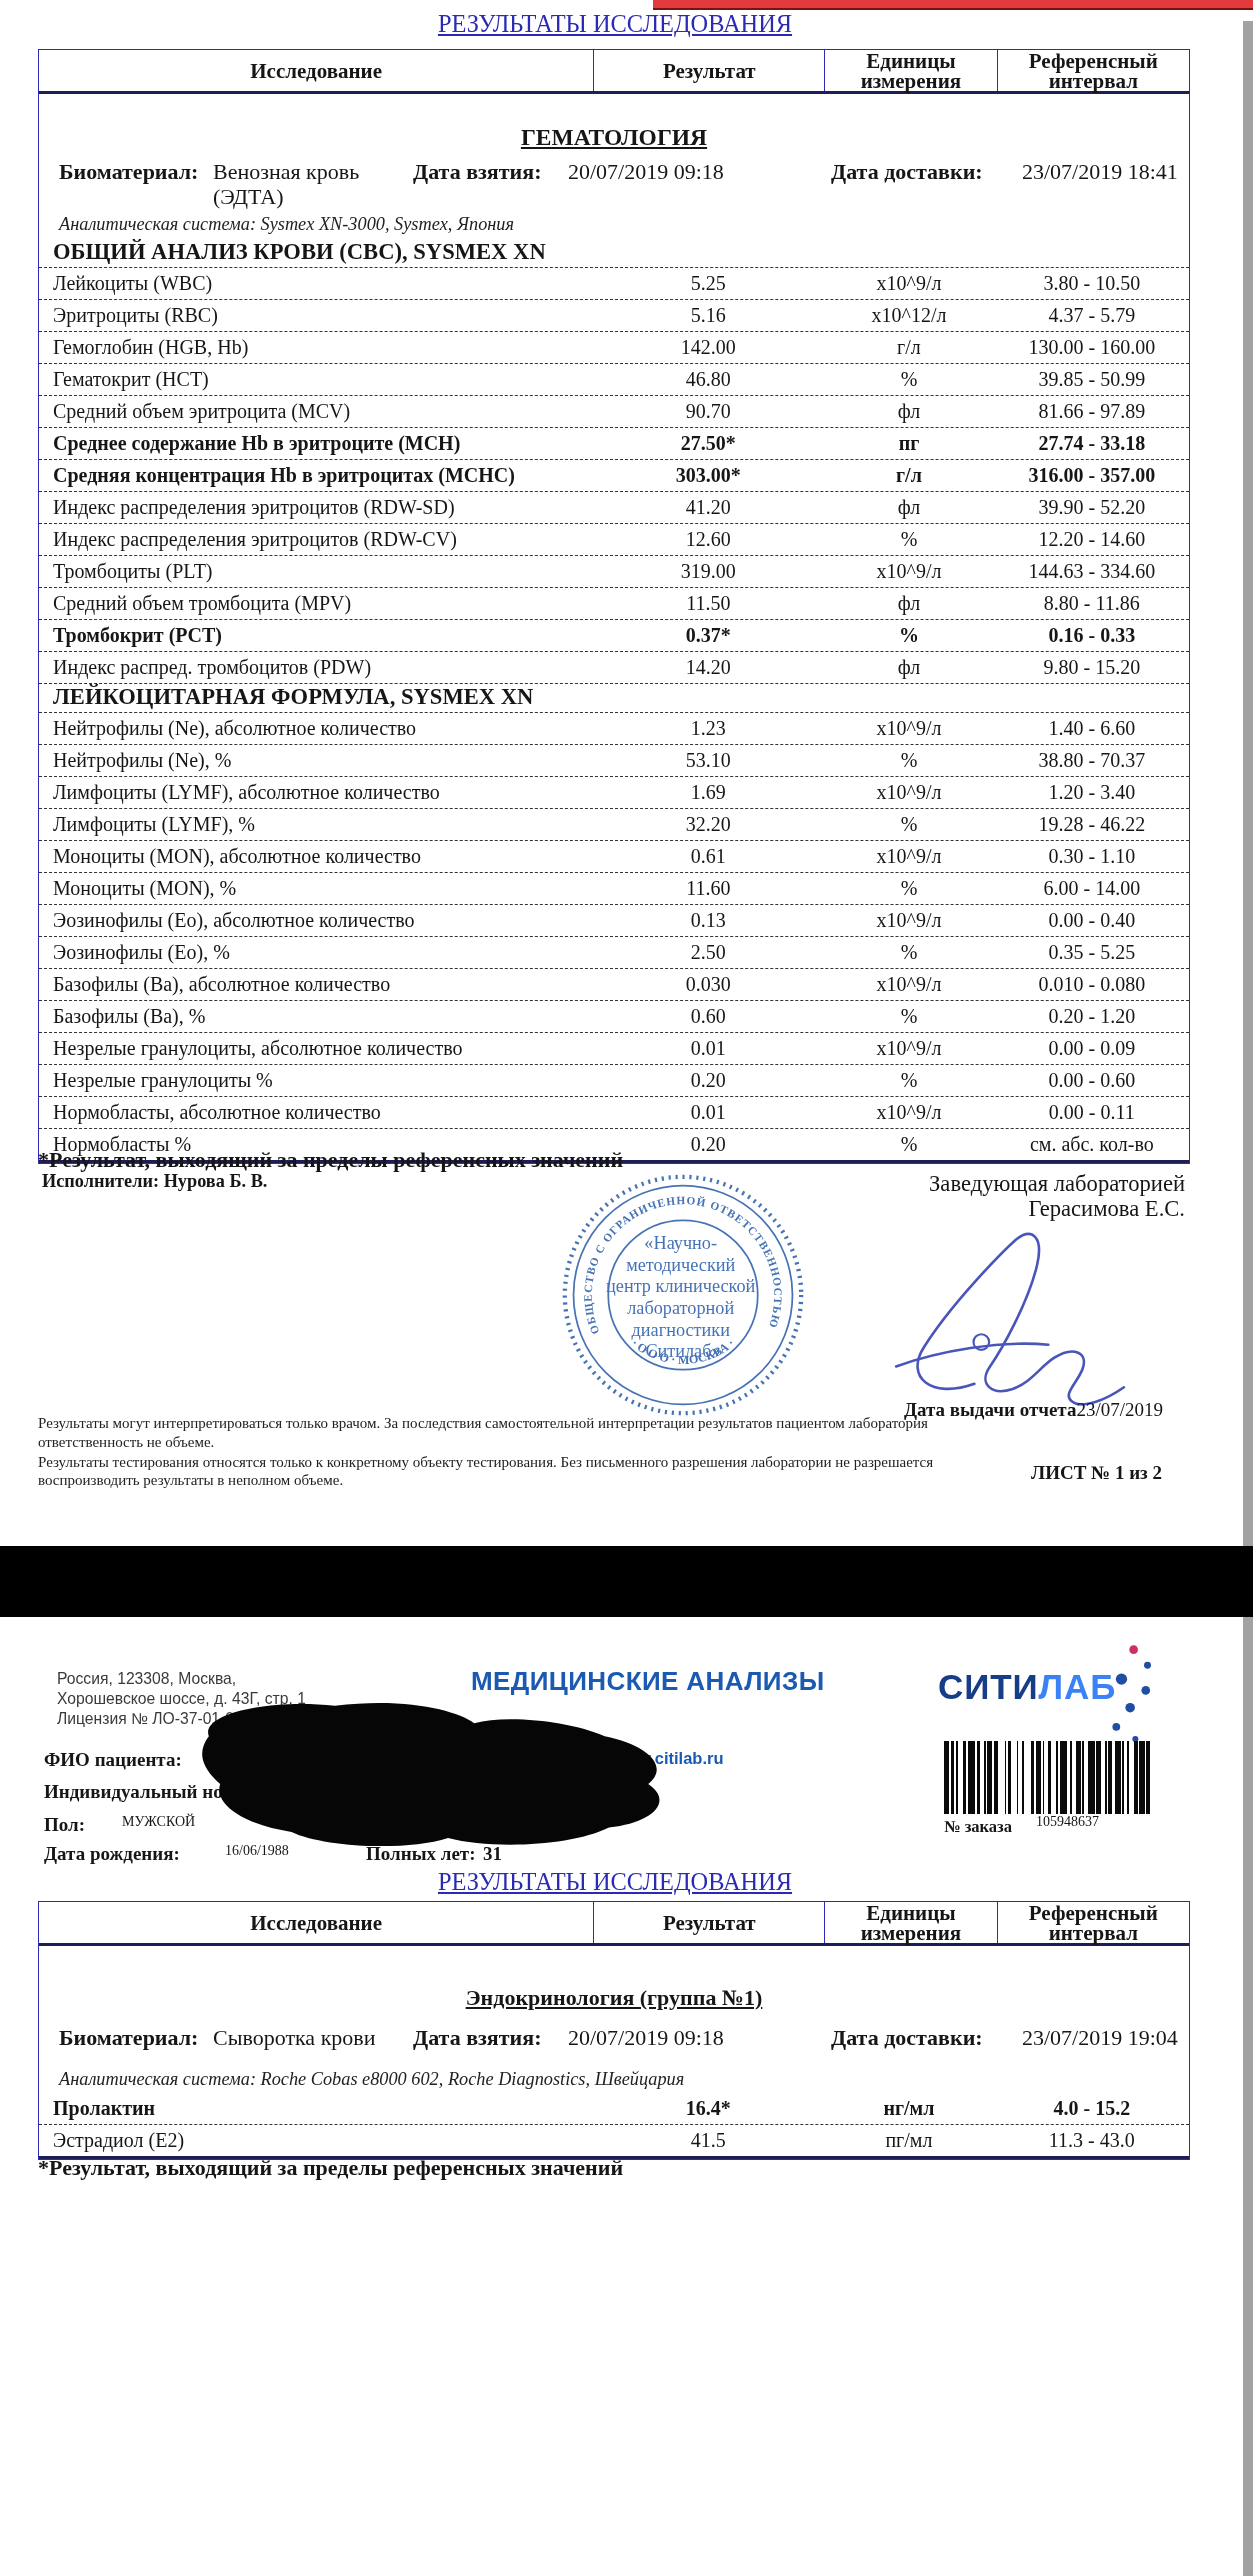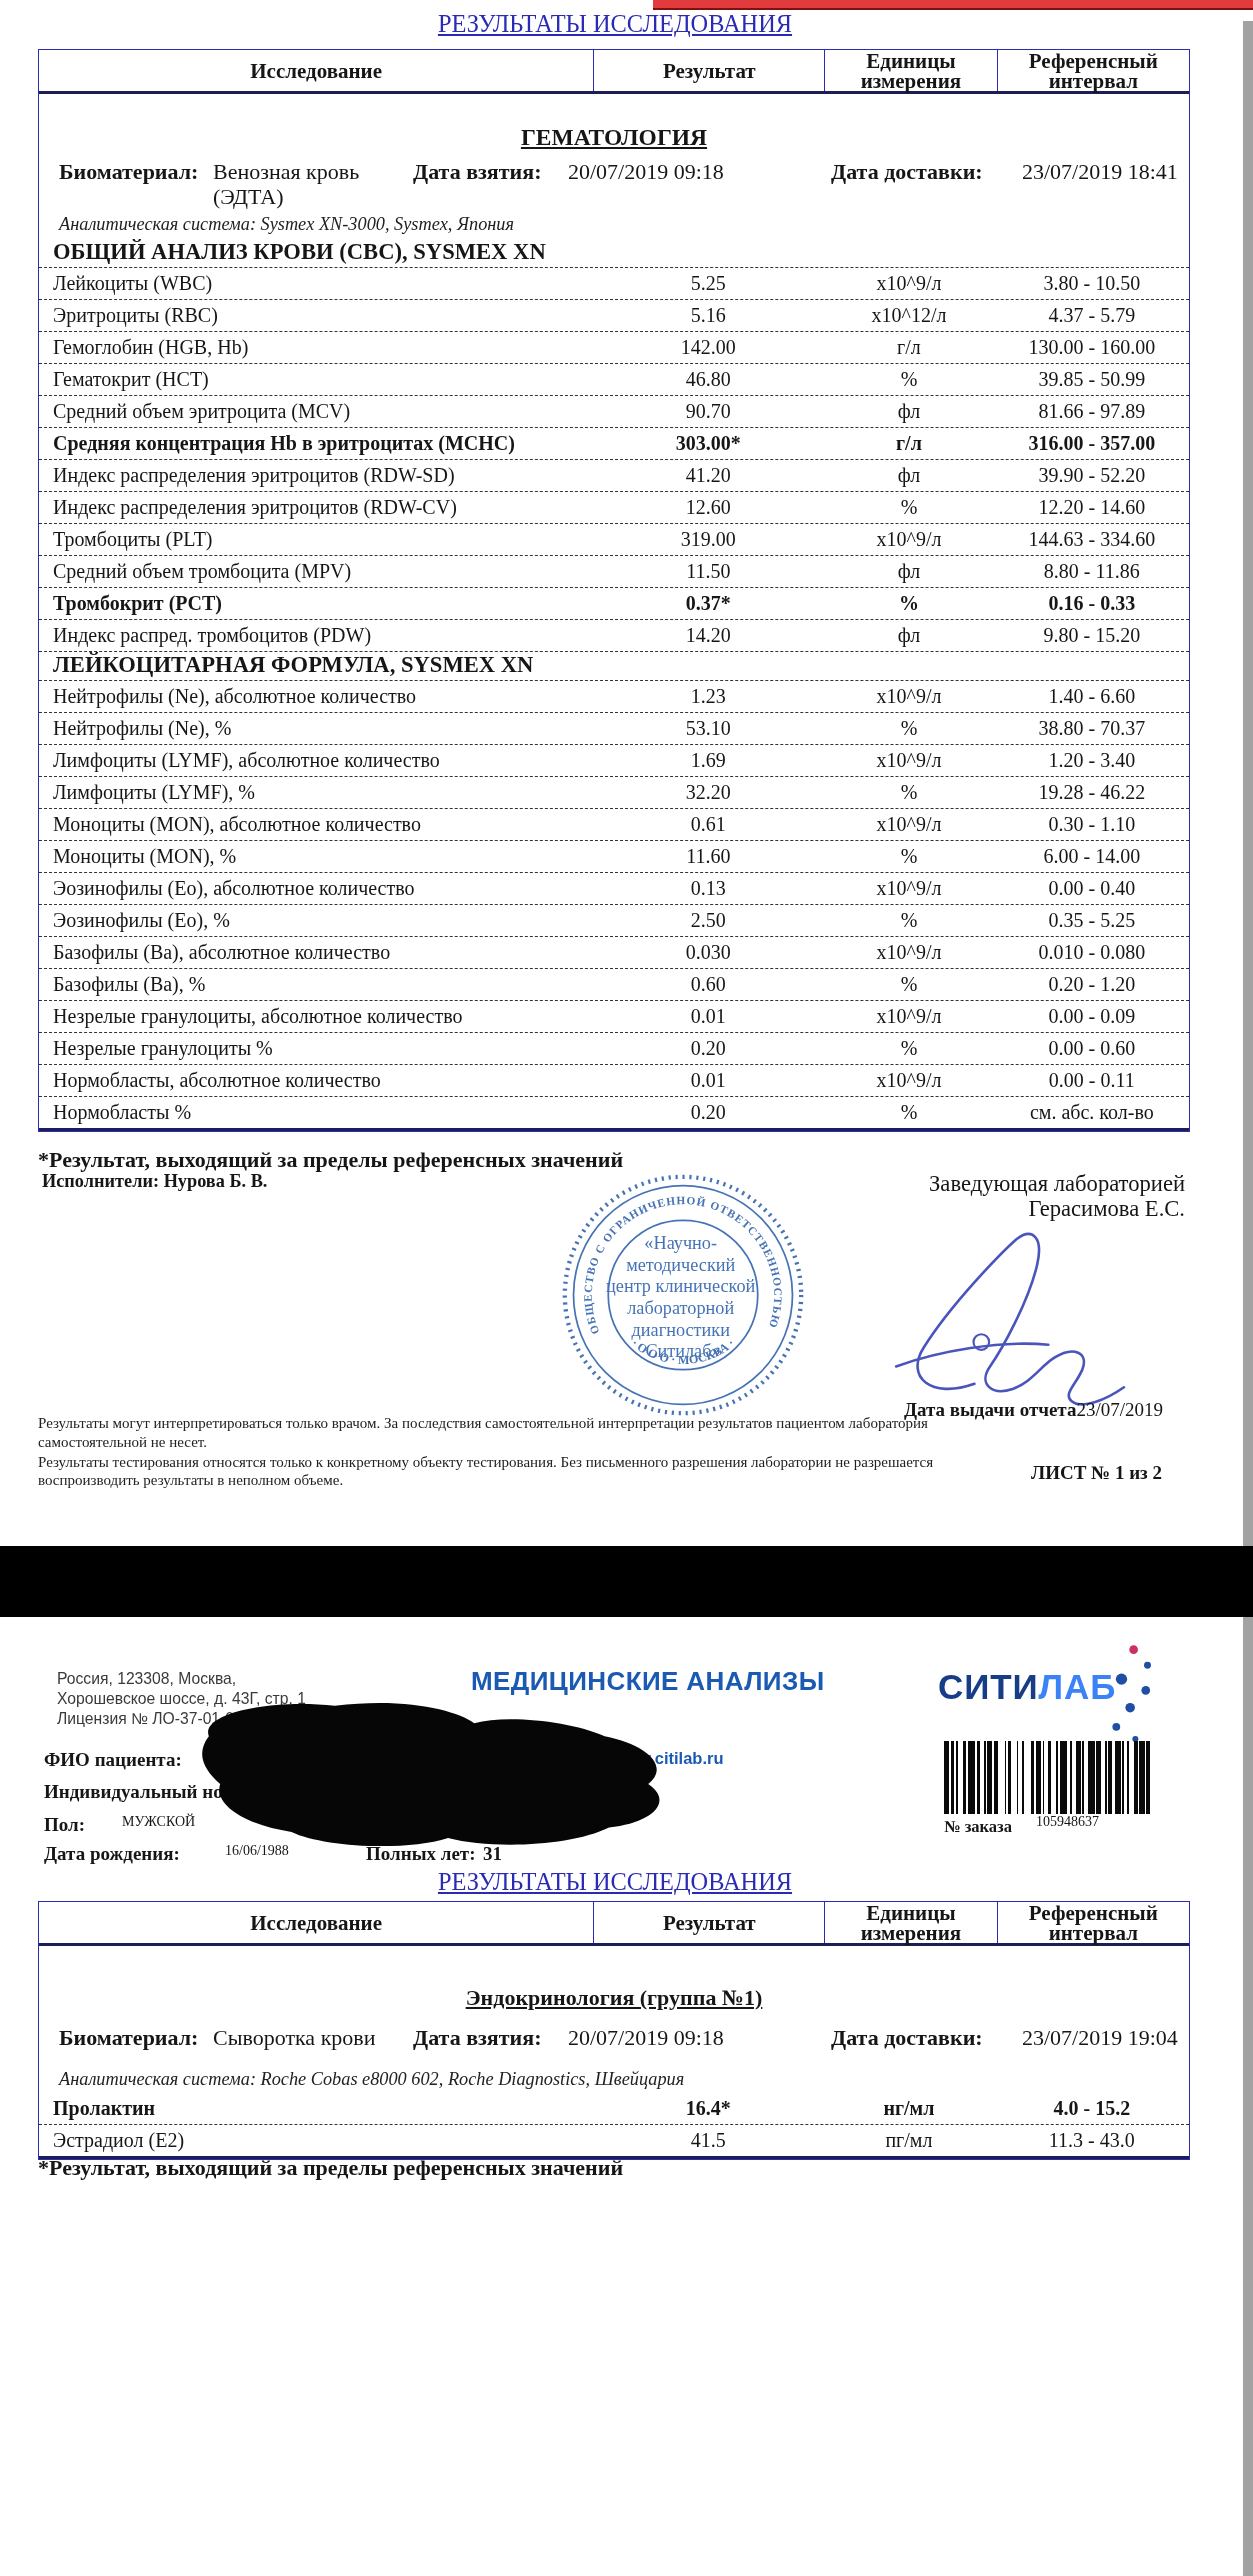--- a/index.html
+++ b/index.html
@@ -118,20 +118,26 @@
           <div class="c-unit">%</div>
           <div class="c-ref">39.85 - 50.99</div>
         </div>
         <div class="t-row">
           <div class="c-name">Средний объем эритроцита (MCV)</div>
           <div class="c-res">90.70</div>
           <div class="c-unit">фл</div>
           <div class="c-ref">81.66 - 97.89</div>
         </div>
         <div class="t-row bold">
+          <div class="c-name">Среднее содержание Hb в эритроците (MCH)</div>
+          <div class="c-res">27.50*</div>
+          <div class="c-unit">пг</div>
+          <div class="c-ref">27.74 - 33.18</div>
+        </div>
+        <div class="t-row bold">
           <div class="c-name">Средняя концентрация Hb в эритроцитах (MCHC)</div>
           <div class="c-res">303.00*</div>
           <div class="c-unit">г/л</div>
           <div class="c-ref">316.00 - 357.00</div>
         </div>
         <div class="t-row">
           <div class="c-name">Индекс распределения эритроцитов (RDW-SD)</div>
           <div class="c-res">41.20</div>
           <div class="c-unit">фл</div>
           <div class="c-ref">39.90 - 52.20</div>
@@ -290,21 +296,21 @@
 
 <svg width="287" height="187" viewBox="0 0 330 215" style="left:870px;top:1229px">
   <path d="M 120 178 C 70 196 40 170 62 136 C 92 88 150 28 168 12 C 186 -2 200 8 192 42 C 182 84 152 138 138 158 C 124 178 140 192 164 184 C 186 176 196 158 212 148 C 234 134 252 142 244 162 C 236 180 222 190 232 198 C 244 208 272 196 292 182" fill="none" stroke="#4a55bb" stroke-width="3" stroke-linecap="round"></path>
   <path d="M 30 158 C 80 140 150 128 205 133" fill="none" stroke="#4a55bb" stroke-width="3" stroke-linecap="round"></path>
   <circle cx="128" cy="130" r="9" fill="none" stroke="#4a55bb" stroke-width="2.5"></circle>
 </svg>
 
 <div class="report-date"><b>Дата выдачи отчета</b><span>23/07/2019</span></div>
 
 <div class="disc" style="top:1415px">Результаты могут интерпретироваться только врачом. За последствия самостоятельной интерпретации результатов пациентом лаборатория</div>
-<div class="disc" style="top:1434px">самостоятельной не несет.</div>
+<div class="disc" style="top:1434px">ответственность не объеме.</div>
 <div class="disc" style="top:1454px">Результаты тестирования относятся только к конкретному объекту тестирования. Без письменного разрешения лаборатории не разрешается</div>
 <div class="disc" style="top:1472px">воспроизводить результаты в неполном объеме.</div>
 <div class="sheet">ЛИСТ № 1 из 2</div>
 
 <div class="black-bar"></div>
 
 <div class="addr">
   <div>Россия, 123308, Москва,</div>
   <div>Хорошевское шоссе, д. 43Г, стр. 1</div>
   <div>Лицензия № ЛО-37-01-001315 от 04.12.2018 г.</div>

